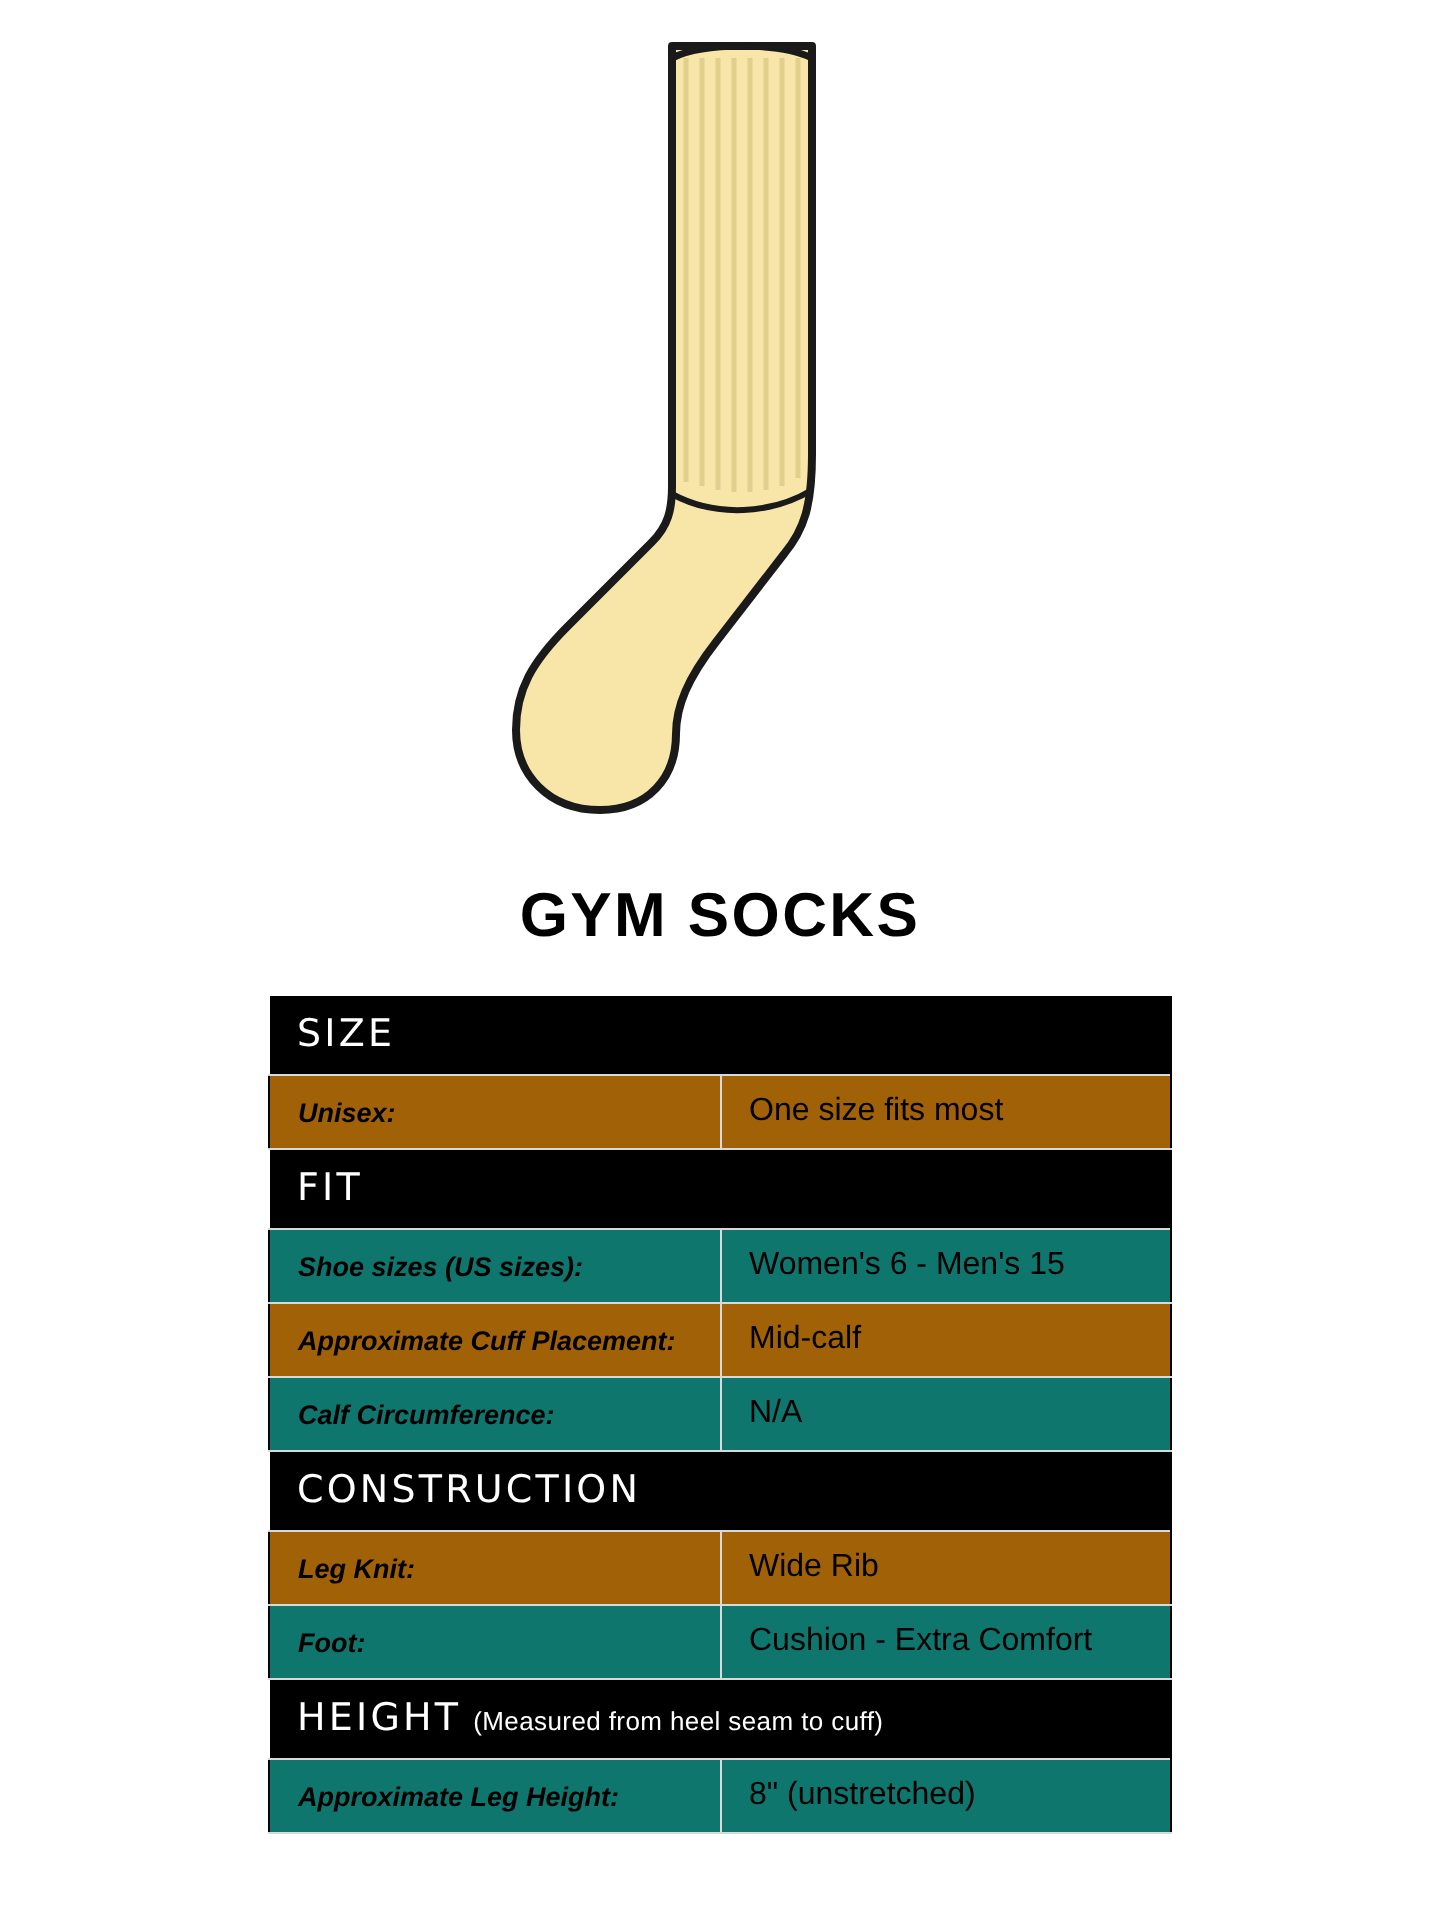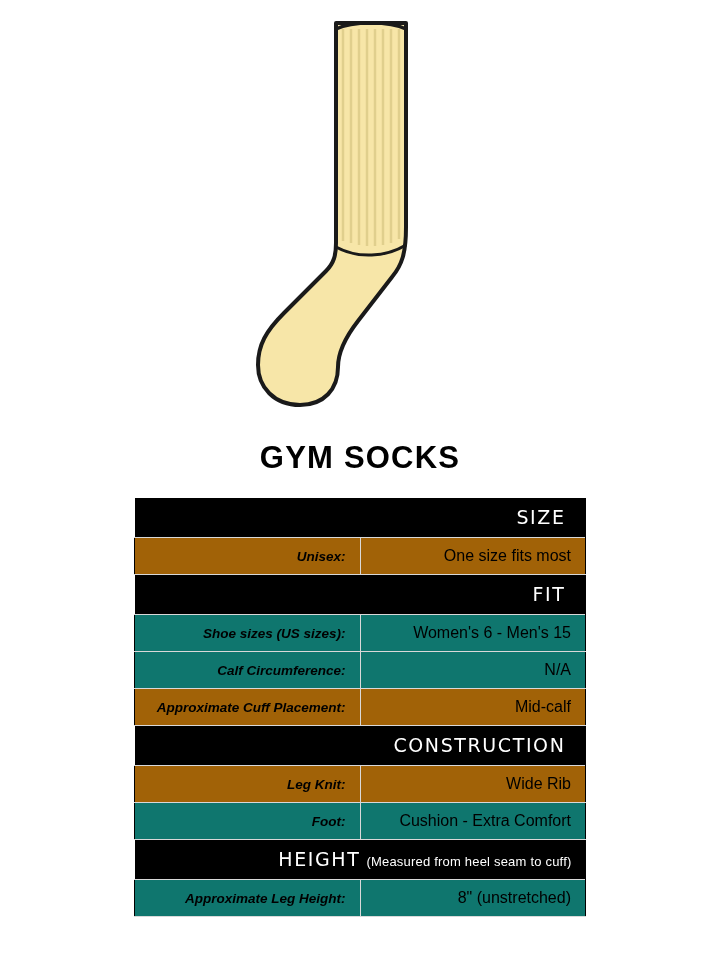--- a/index.html
+++ b/index.html
@@ -40,21 +40,20 @@
     font-weight: bold;
     letter-spacing: 1.2px;
     margin: 10px 0 22px 0;
     font-family: Liberation Sans, sans-serif;
   }
 
   
   .chart-wrap {
     width: 452px;
     margin: 0 auto;
-    text-align: right;
   }
   table.size-chart {
     width: 100%;
     border-collapse: collapse;
     table-layout: fixed;
   }
   table.size-chart td {
     vertical-align: middle;
   }
   tr.section-row td {
@@ -145,27 +144,27 @@
 
         <tr class="section-row">
           <td colspan="2">
             <span class="section-title">FIT</span><span class="section-note"></span>
           </td>
         </tr>
         <tr class="data-row plain">
           <td class="label">Shoe sizes (US sizes):</td>
           <td class="value">Women's 6 - Men's 15</td>
         </tr>
+        <tr class="data-row alt">
+          <td class="label">Approximate Cuff Placement:</td>
+          <td class="value">Mid-calf</td>
+        </tr>
         <tr class="data-row plain">
           <td class="label">Calf Circumference:</td>
           <td class="value">N/A</td>
-        </tr>
-        <tr class="data-row alt">
-          <td class="label">Approximate Cuff Placement:</td>
-          <td class="value">Mid-calf</td>
         </tr>
 
         <tr class="section-row">
           <td colspan="2">
             <span class="section-title">CONSTRUCTION</span><span class="section-note"></span>
           </td>
         </tr>
         <tr class="data-row alt">
           <td class="label">Leg Knit:</td>
           <td class="value">Wide Rib</td>

